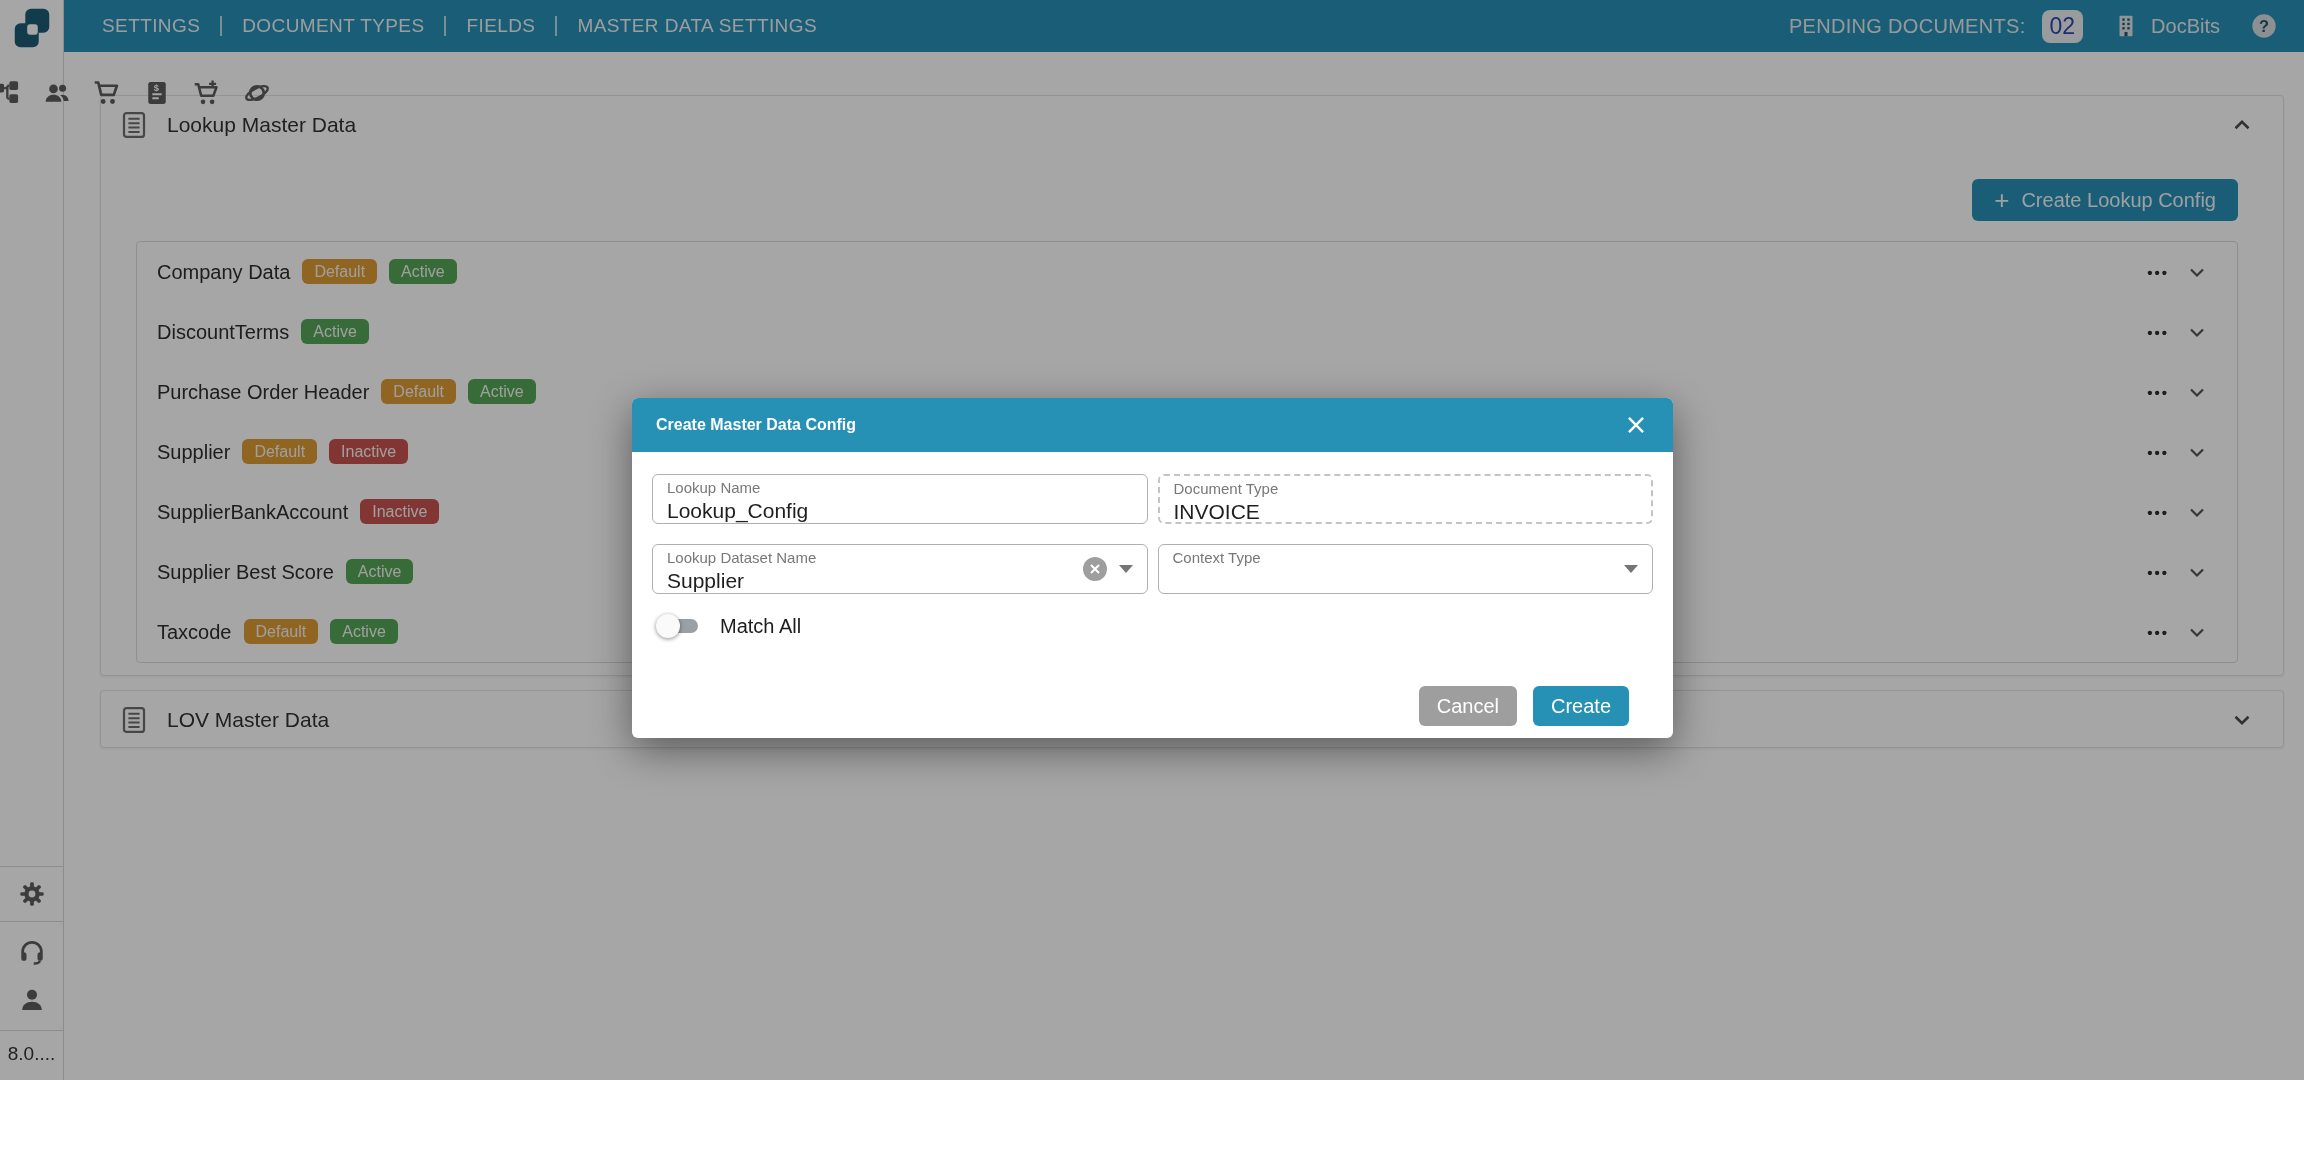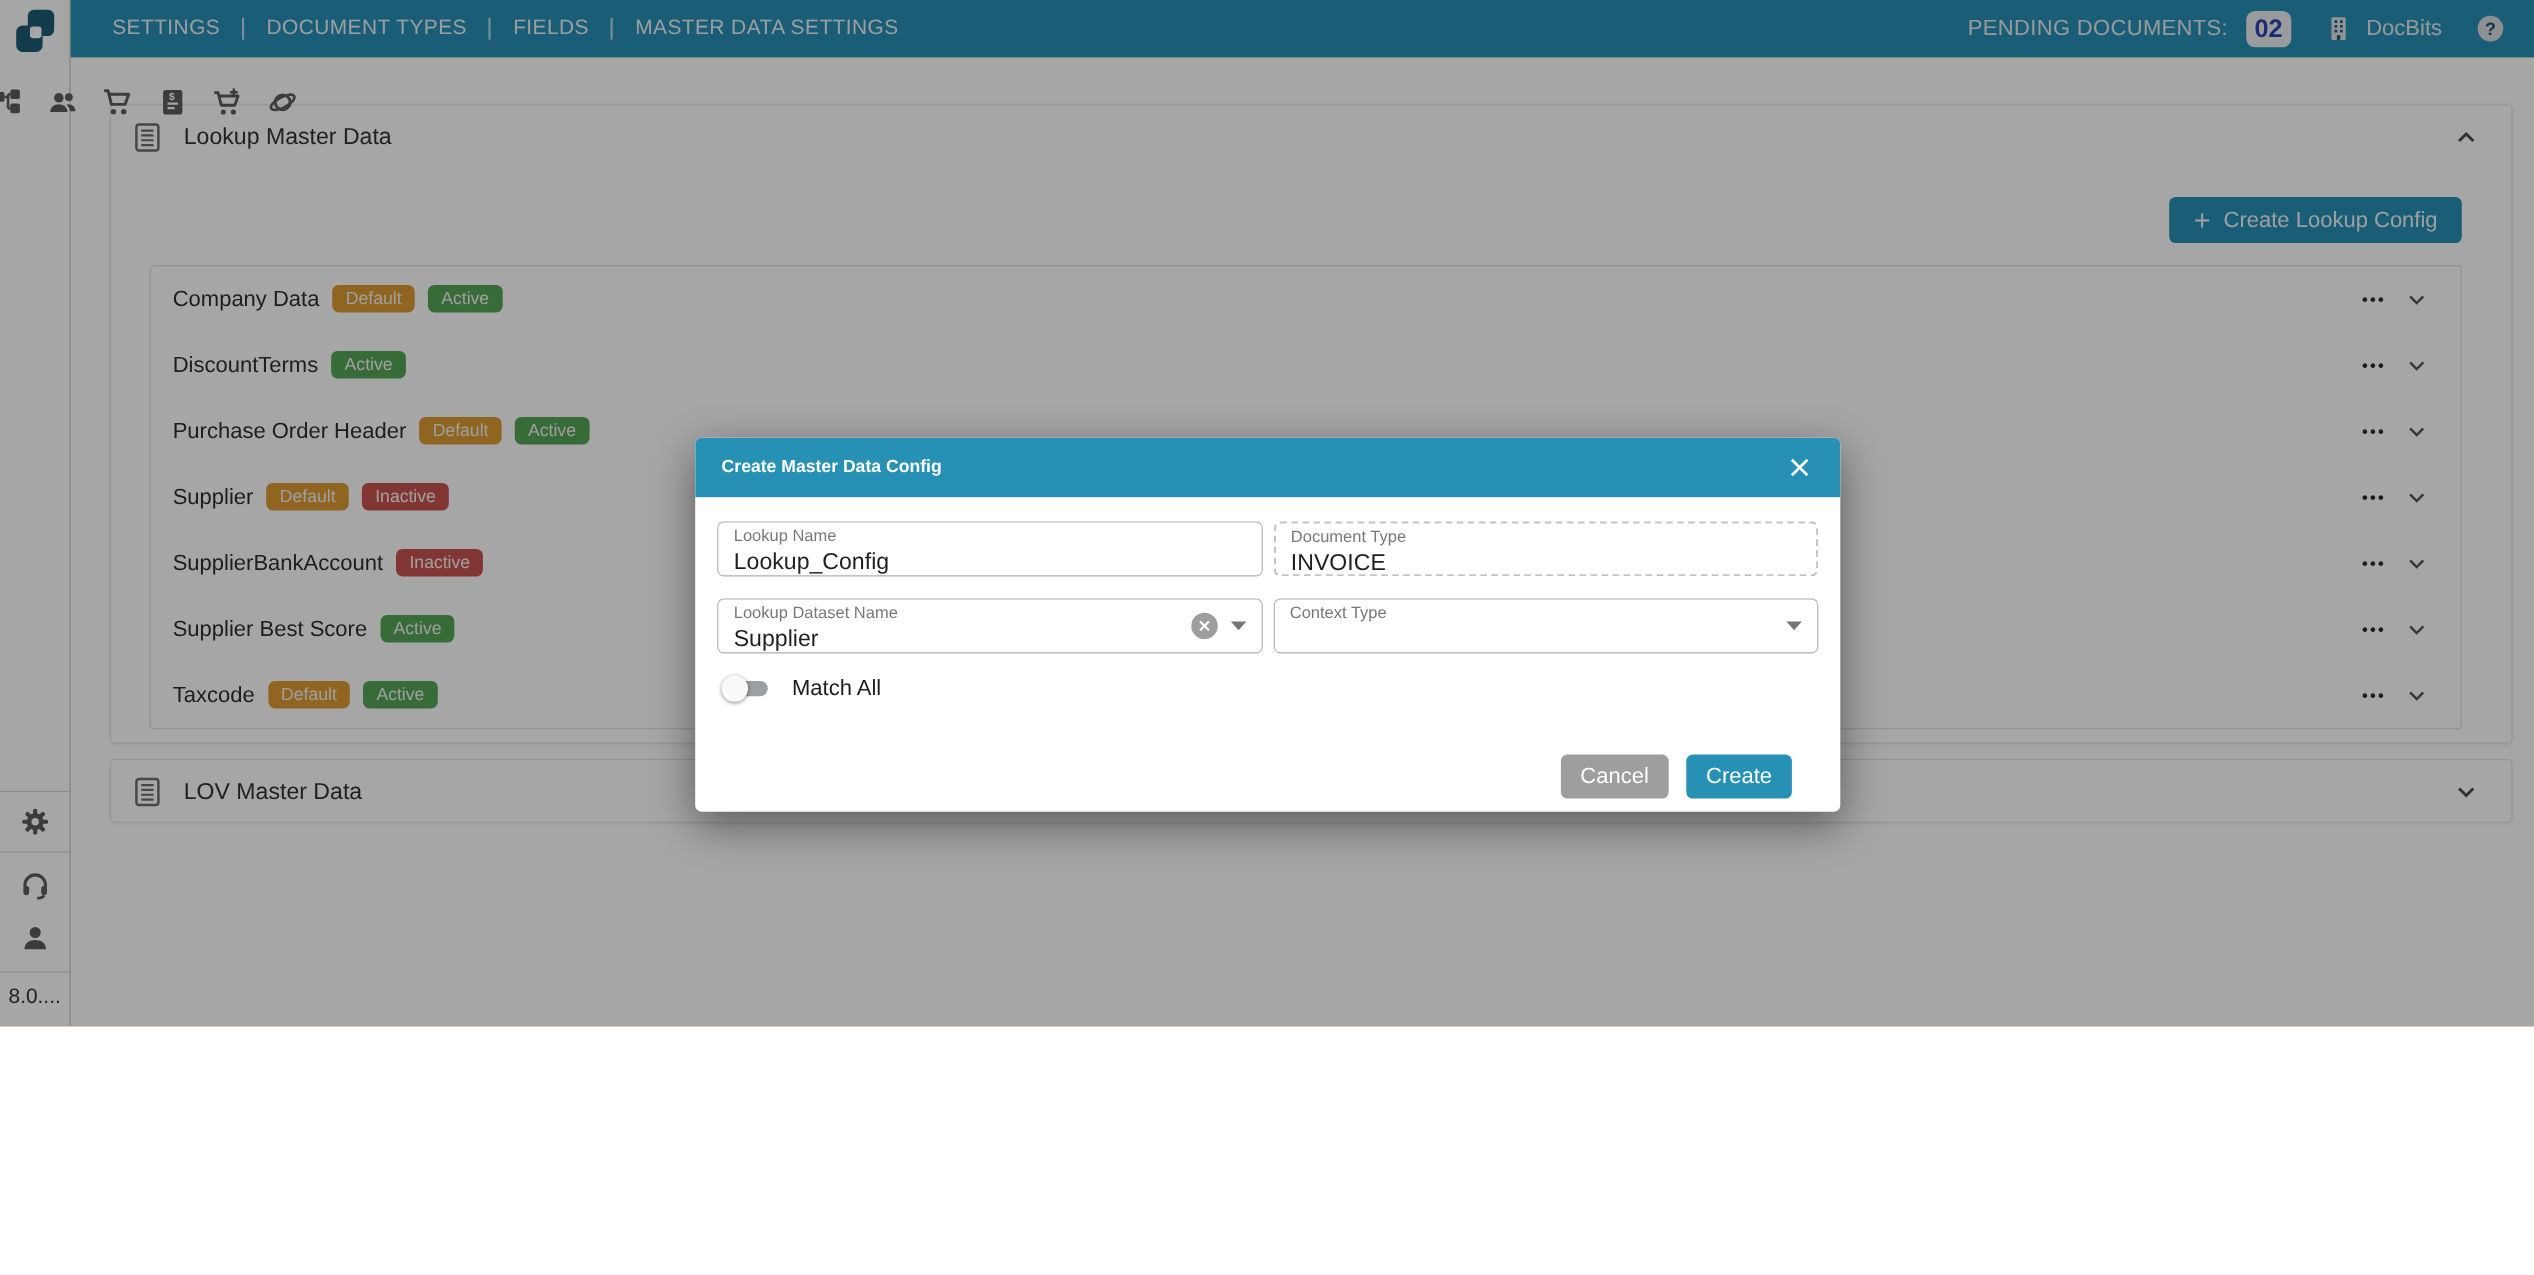--- a/index.html
+++ b/index.html
@@ -1,30 +1,30 @@
 <!DOCTYPE html>
 <html style="--accent_teal: #2791b5; --badge_default: #dd9a33; --badge_active: #55a555; --badge_inactive: #c75450; --pending_count_text: #2f45b0; --sidebar_badge: #cf3b31;"><head>
 <meta charset="utf-8">
 <style>
   * { margin:0; padding:0; box-sizing:border-box; }
   html,body { width:2304px; height:1159px; }
   body { font-family:"Liberation Sans", sans-serif; background:#fff; overflow:hidden; cursor:default; }
-  .app { position:relative; width:2304px; height:933px; background:#a16207; overflow:hidden; }
+  .app { position:relative; width:2304px; height:1080px; background:#d946ef; overflow:hidden; }
 
   
   .topbar { position:absolute; left:64px; top:0; right:0; height:52px;
             background:var(--accent_teal,#2791b5); display:flex; align-items:center;
             padding:0 26px 0 38px; z-index:1; }
   .nav { display:flex; align-items:center; gap:20px; }
   .nav-item { color:#eef2f4; font-size:19px; letter-spacing:.4px; white-space:nowrap; cursor:pointer; }
   .nav-sep { width:2px; height:20px; background:rgba(238,242,244,.75); }
   .topbar-right { margin-left:auto; display:flex; align-items:center; gap:30px; }
   .pending-wrap { display:flex; align-items:center; gap:16px; }
   .pending-label { color:#e7ebed; font-size:20px; letter-spacing:.3px; }
-  .pending-badge { background:#eceff1; color:var(--pending_count_text,#2f45b0); font-weight:bold;
+  .pending-badge { background:#eceff1; color:var(--pending_count_text,#2f45b0); font-weight:normal;
                    font-size:23px; padding:3px 8px; border-radius:8px; }
   .org-wrap { display:flex; align-items:center; gap:12px; }
   .brand { color:#e7ebed; font-size:20px; }
 
   
   .sidebar { position:absolute; left:0; top:0; bottom:0; width:64px; background:#fff;
              border-right:1px solid #d9d9d9; display:flex; flex-direction:column; align-items:center; z-index:2; }
   .logo { margin-top:5px; }
   .side-icons { display:flex; flex-direction:row; align-items:center; gap:22px; margin-top:28px; }
   .side-icon { position:relative; width:28px; height:28px; cursor:pointer; }

